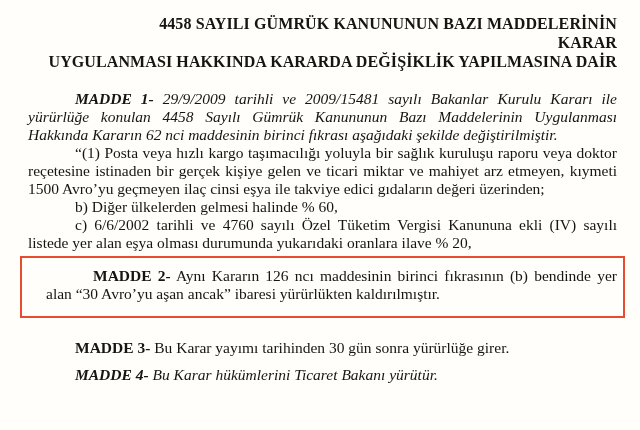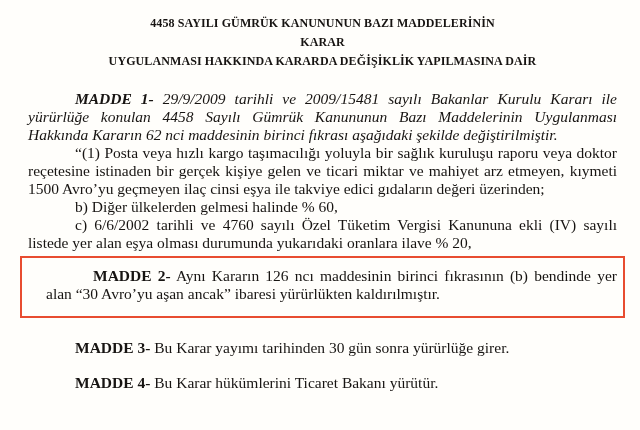--- a/index.html
+++ b/index.html
@@ -10,41 +10,41 @@
     box-sizing: border-box;
     background: var(--page-bg, #fffefb);
     color: var(--page-fg, #171412);
     font-family: "Liberation Serif", "DejaVu Serif", serif;
     font-size: 15.5px;
     line-height: 18px;
     padding: 14px 23px 0 28px;
     overflow: hidden;
   }
   .doc-title {
-    text-align: center;
+    text-align: right;
     font-weight: bold;
-    font-size: 12px;
+    font-size: 16px;
     line-height: 19px;
     letter-spacing: 0.1px;
   }
   .doc-title .title-line { white-space: nowrap; }
   p.para {
     margin: 0;
     text-align: justify;
     text-indent: 47px;
   }
   p.first-para { margin-top: 19px; font-style: italic; }
   b.article-label { font-weight: bold; }
   .highlight-box {
     border: 2px solid var(--hl, #e84c30);
     margin: 4px -8px 0 -8px;
     padding: 9px 6px 13px 24px;
   }
   p.article-3 { margin-top: 21px; }
-  p.article-4 { margin-top: 17px; }
+  p.article-4 { margin-top: 9px; font-style: italic; }
 </style>
 </head>
 <body>
 
 <div class="page">
 
   <div class="doc-title">
     <div class="title-line">4458 SAYILI GÜMRÜK KANUNUNUN BAZI MADDELERİNİN</div>
     <div class="title-line">KARAR</div>
     <div class="title-line">UYGULANMASI HAKKINDA KARARDA DEĞİŞİKLİK YAPILMASINA DAİR</div>

